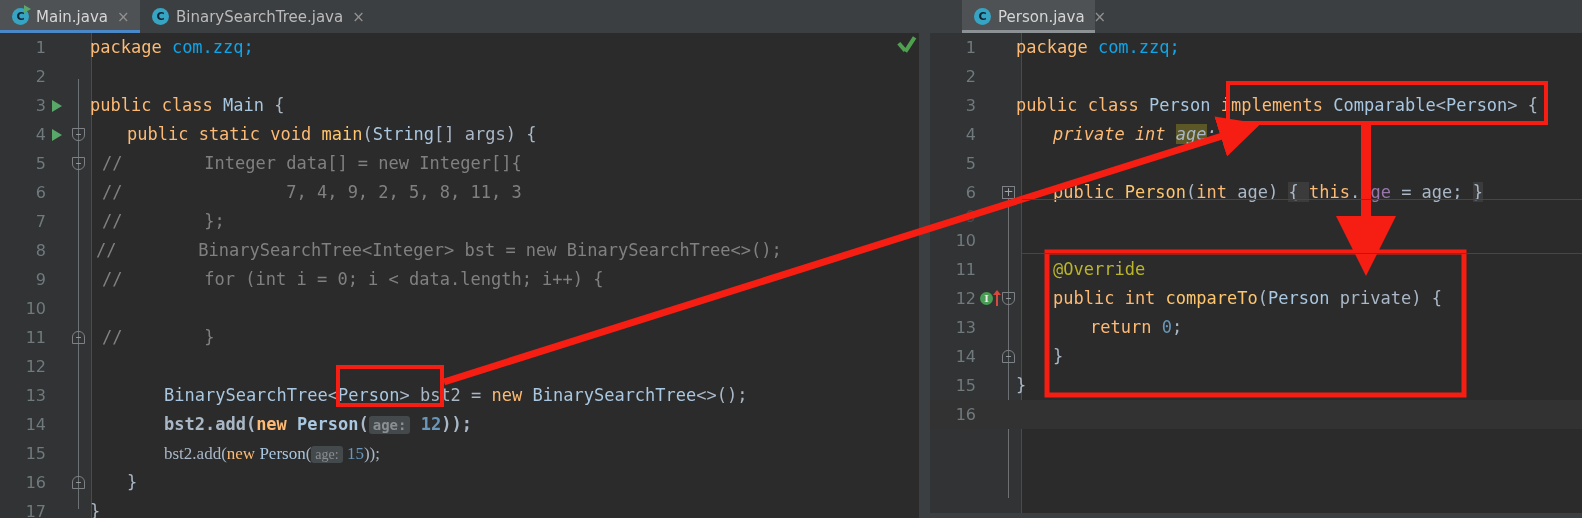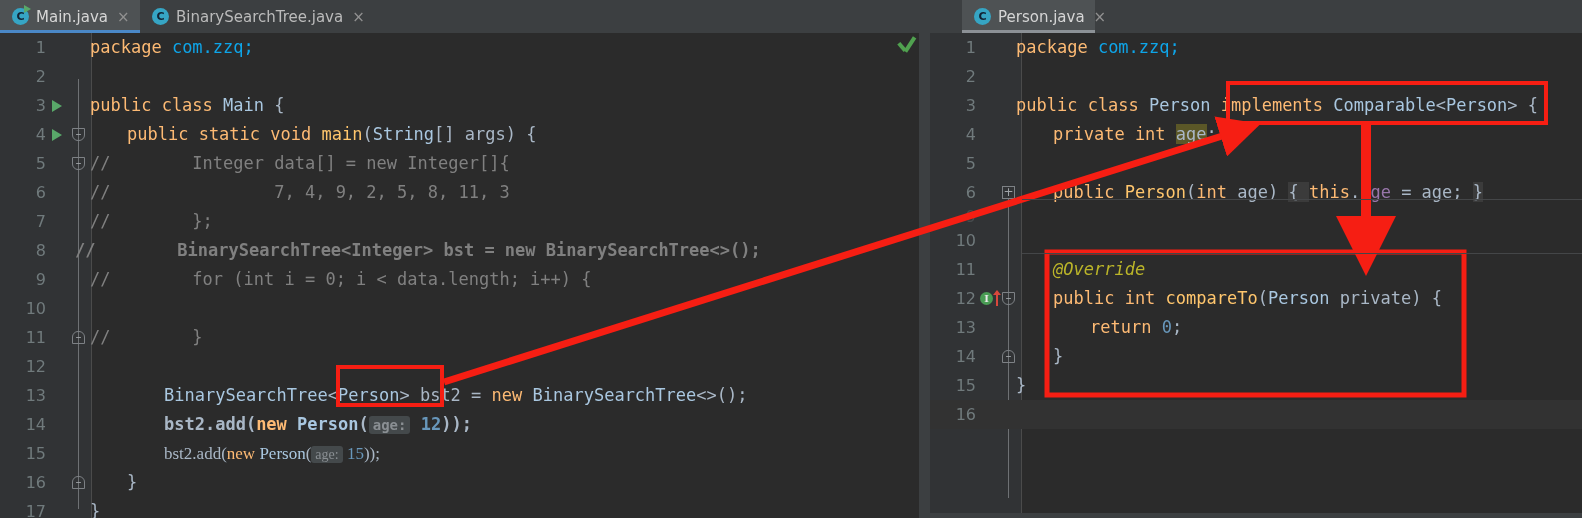--- a/index.html
+++ b/index.html
@@ -88,24 +88,24 @@
   .fold.open   { border-bottom-left-radius: 6px; border-bottom-right-radius: 6px; }
   .fold.close  { border-top-left-radius: 6px; border-top-right-radius: 6px; }
   .fold.plus   { border-radius: 0; }
   .foldline { position:absolute; left:78px; width:1px; background:#6e7174; }
 
   
   .kw   { color:#fdba74; }
   .pl   { color:#0ea5e9; }
   .cls  { color:#a9c7e0; }
   .num  { color:#6897bb; }
-  .cm   { color:#808080; }
+  .cm   { color:#808080;margin-left:12px; }
   .mth  { color:#ffc66d; }
   .fld  { color:#9876aa; }
-  .ann  { color:#bbb529;font-style:italic; }
+  .ann  { color:#bbb529; }
   .punc { color:#a9b7c6; }
   .unused { background:#5b5727; }
   .chunk { background:#3b3b3b; }
 
   
   .hint {
     background:#44494b; color:#8a8f93; border-radius:3px;
     padding:1px 4px; font-size:14px;
   }
 
@@ -158,21 +158,21 @@
       </div>
 
     <div class="rows" id="rows-left">
         <div class="row"><span class="ln">1</span><span class="code" style="left: 90px;"><span class="kw">package </span><span class="pl">com.zzq;</span></span></div>
         <div class="row"><span class="ln">2</span><span class="code" style="left: 90px;"></span></div>
         <div class="row"><span class="ln">3</span><span class="runmark"></span><span class="code" style="left: 90px;"><span class="kw">public class </span><span class="cls">Main</span><span class="punc"> {</span></span></div>
         <div class="row"><span class="ln">4</span><span class="runmark"></span><span class="fold open">–</span><span class="code" style="left: 127px; text-align: center;"><span class="kw">public static void </span><span class="mth">main</span><span class="punc">(</span><span class="cls">String</span><span class="punc">[] args) {</span></span></div>
         <div class="row"><span class="ln">5</span><span class="fold open">–</span><span class="code" style="left: 90px;"><span class="cm">//        Integer data[] = new Integer[]{</span></span></div>
         <div class="row"><span class="ln">6</span><span class="code" style="left: 90px;"><span class="cm">//                7, 4, 9, 2, 5, 8, 11, 3</span></span></div>
         <div class="row"><span class="ln">7</span><span class="code" style="left: 90px;"><span class="cm">//        };</span></span></div>
-        <div class="row"><span class="ln">8</span><span class="code" style="left: 75px; font-weight: bold;"><span class="cm">//        BinarySearchTree&lt;Integer&gt; bst = new BinarySearchTree&lt;&gt;();</span></span></div>
+        <div class="row"><span class="ln">8</span><span class="code" style="left: 84px;"><span class="cm">//        BinarySearchTree&lt;Integer&gt; bst = new BinarySearchTree&lt;&gt;();</span></span></div>
         <div class="row"><span class="ln">9</span><span class="code" style="left: 90px;"><span class="cm">//        for (int i = 0; i &lt; data.length; i++) {</span></span></div>
         <div class="row"><span class="ln">10</span></div>
         <div class="row"><span class="ln">11</span><span class="fold close">–</span><span class="code" style="left: 90px;"><span class="cm">//        }</span></span></div>
         <div class="row"><span class="ln">12</span><span class="code" style="left: 90px;"></span></div>
         <div class="row"><span class="ln">13</span><span class="code" style="left: 164px;"><span class="cls">BinarySearchTree</span><span class="punc">&lt;</span><span class="cls">Person</span><span class="punc">&gt; bst2 = </span><span class="kw">new </span><span class="cls">BinarySearchTree</span><span class="punc">&lt;&gt;();</span></span></div>
         <div class="row"><span class="ln">14</span><span class="code" style="left: 164px; font-weight: bold;"><span class="punc">bst2.add(</span><span class="kw">new </span><span class="cls">Person</span><span class="punc">(</span><span class="hint">age:</span><span class="punc"> </span><span class="num">12</span><span class="punc">));</span></span></div>
         <div class="row"><span class="ln">15</span><span class="code" style="left: 164px; font-family: Liberation Serif, serif;"><span class="punc">bst2.add(</span><span class="kw">new </span><span class="cls">Person</span><span class="punc">(</span><span class="hint">age:</span><span class="punc"> </span><span class="num">15</span><span class="punc">));</span></span></div>
         <div class="row"><span class="ln">16</span><span class="fold close">–</span><span class="code" style="left: 127px;"><span class="punc">}</span></span></div>
         <div class="row"><span class="ln">17</span><span class="code" style="left: 90px;"><span class="punc">}</span></span></div>
       </div>
@@ -192,21 +192,21 @@
 
     <div class="gutter" id="gutter-right">
       <div class="gutter-rule"></div>
     <div class="foldline" style="top: 165px; height: 300px;"></div>
       </div>
 
     <div class="rows" id="rows-right">
         <div class="row"><span class="ln">1</span><span class="code" style="left: 86px;"><span class="kw">package </span><span class="pl">com.zzq;</span></span></div>
         <div class="row"><span class="ln">2</span><span class="code" style="left: 86px;"></span></div>
         <div class="row"><span class="ln">3</span><span class="code" style="left: 86px;"><span class="kw">public class </span><span class="cls">Person </span><span class="kw">implements </span><span class="cls">Comparable</span><span class="punc">&lt;</span><span class="cls">Person</span><span class="punc">&gt; {</span></span></div>
-        <div class="row"><span class="ln">4</span><span class="code" style="left: 123px;"><span class="kw">private int </span><span class="unused">age</span><span class="punc">;</span></span></div>
+        <div class="row"><span class="ln">4</span><span class="code" style="left: 123px; font-style: italic;"><span class="kw">private int </span><span class="unused">age</span><span class="punc">;</span></span></div>
         <div class="row"><span class="ln">5</span><span class="code" style="left: 86px;"></span></div>
         <div class="row"><span class="ln">6</span><span class="fold plus">+</span><span class="code" style="left: 123px;"><span class="kw">public </span><span class="mth">Person</span><span class="punc">(</span><span class="kw">int </span><span class="punc">age</span><span class="punc">) </span><span class="chunk">{ </span><span class="kw">this</span><span class="punc">.</span><span class="fld">age</span><span class="punc"> = age; </span><span class="chunk">}</span></span></div>
         <div class="row" style="height: 19px; line-height: 19px;"><span class="ln" style="opacity: 0.35;">9</span><span class="code" style="left: 86px;"></span></div>
         <div class="row"><span class="ln">10</span><span class="code" style="left: 86px;"></span></div>
         <div class="row"><span class="ln">11</span><span class="code" style="left: 123px;"><span class="ann">@Override</span></span></div>
         <div class="row"><span class="ln">12</span><span class="implmark">I</span><span class="implarrow"></span><span class="fold open">–</span><span class="code" style="left: 123px;"><span class="kw">public int </span><span class="mth">compareTo</span><span class="punc">(</span><span class="cls">Person</span><span class="punc"> private) {</span></span></div>
         <div class="row"><span class="ln">13</span><span class="code" style="left: 160px;"><span class="kw">return </span><span class="num">0</span><span class="punc">;</span></span></div>
         <div class="row"><span class="ln">14</span><span class="fold close">–</span><span class="code" style="left: 123px;"><span class="punc">}</span></span></div>
         <div class="row"><span class="ln">15</span><span class="code" style="left: 86px;"><span class="punc">}</span></span></div>
         <div class="row current"><span class="ln">16</span><span class="code" style="left: 86px;"></span></div>

